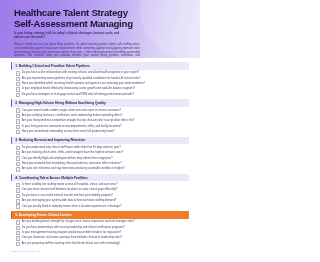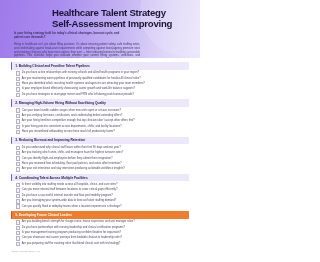--- a/index.html
+++ b/index.html
@@ -28,21 +28,20 @@
     background: rgba(255,255,255,0.14);
   }
   .h-title {
     position: relative;
     z-index: 2;
     color: #1b1533;
     font-size: 9.6px;
     font-weight: bold;
     line-height: 11.4px;
     letter-spacing: -0.25px;
-    margin-left: 38px;
   }
   .h-sub {
     position: relative; z-index: 2;
     margin-top: 2.4px;
     color: #3b3160;
     font-size: 2.9px;
     line-height: 3.9px;
     max-width: 108px;
     font-weight: bold;
   }
@@ -118,21 +117,21 @@
   }
 </style>
 </head>
 <body>
 
 <div class="page">
 
   <div class="header">
     <div class="h-title">
       <div>Healthcare Talent Strategy</div>
-      <div>Self-Assessment Improving</div>
+      <div>Self-Assessment Managing</div>
     </div>
     <div class="h-sub">Is your hiring strategy built for today's clinical shortages, burnout cycle, and patient care demands?</div>
     <div class="h-intro">Hiring in healthcare isn't just about filling positions. It's about ensuring patient safety, safe staffing ratios, and credentialing against head-count requirements while competing against travel-agency premium rates and retaining clinicians who have more options than ever — from reducing burnout to building sustainable pipelines. This checklist helps you evaluate whether your current hiring systems, workflows, and processes are built to meet patient care standards while navigating critical workforce shortages.</div>
   </div>
 
   <div class="body">
 
     <div class="section">
       <div class="sec-head">
         <span class="sec-title">1. Building Clinical and Frontline Talent Pipelines</span>

